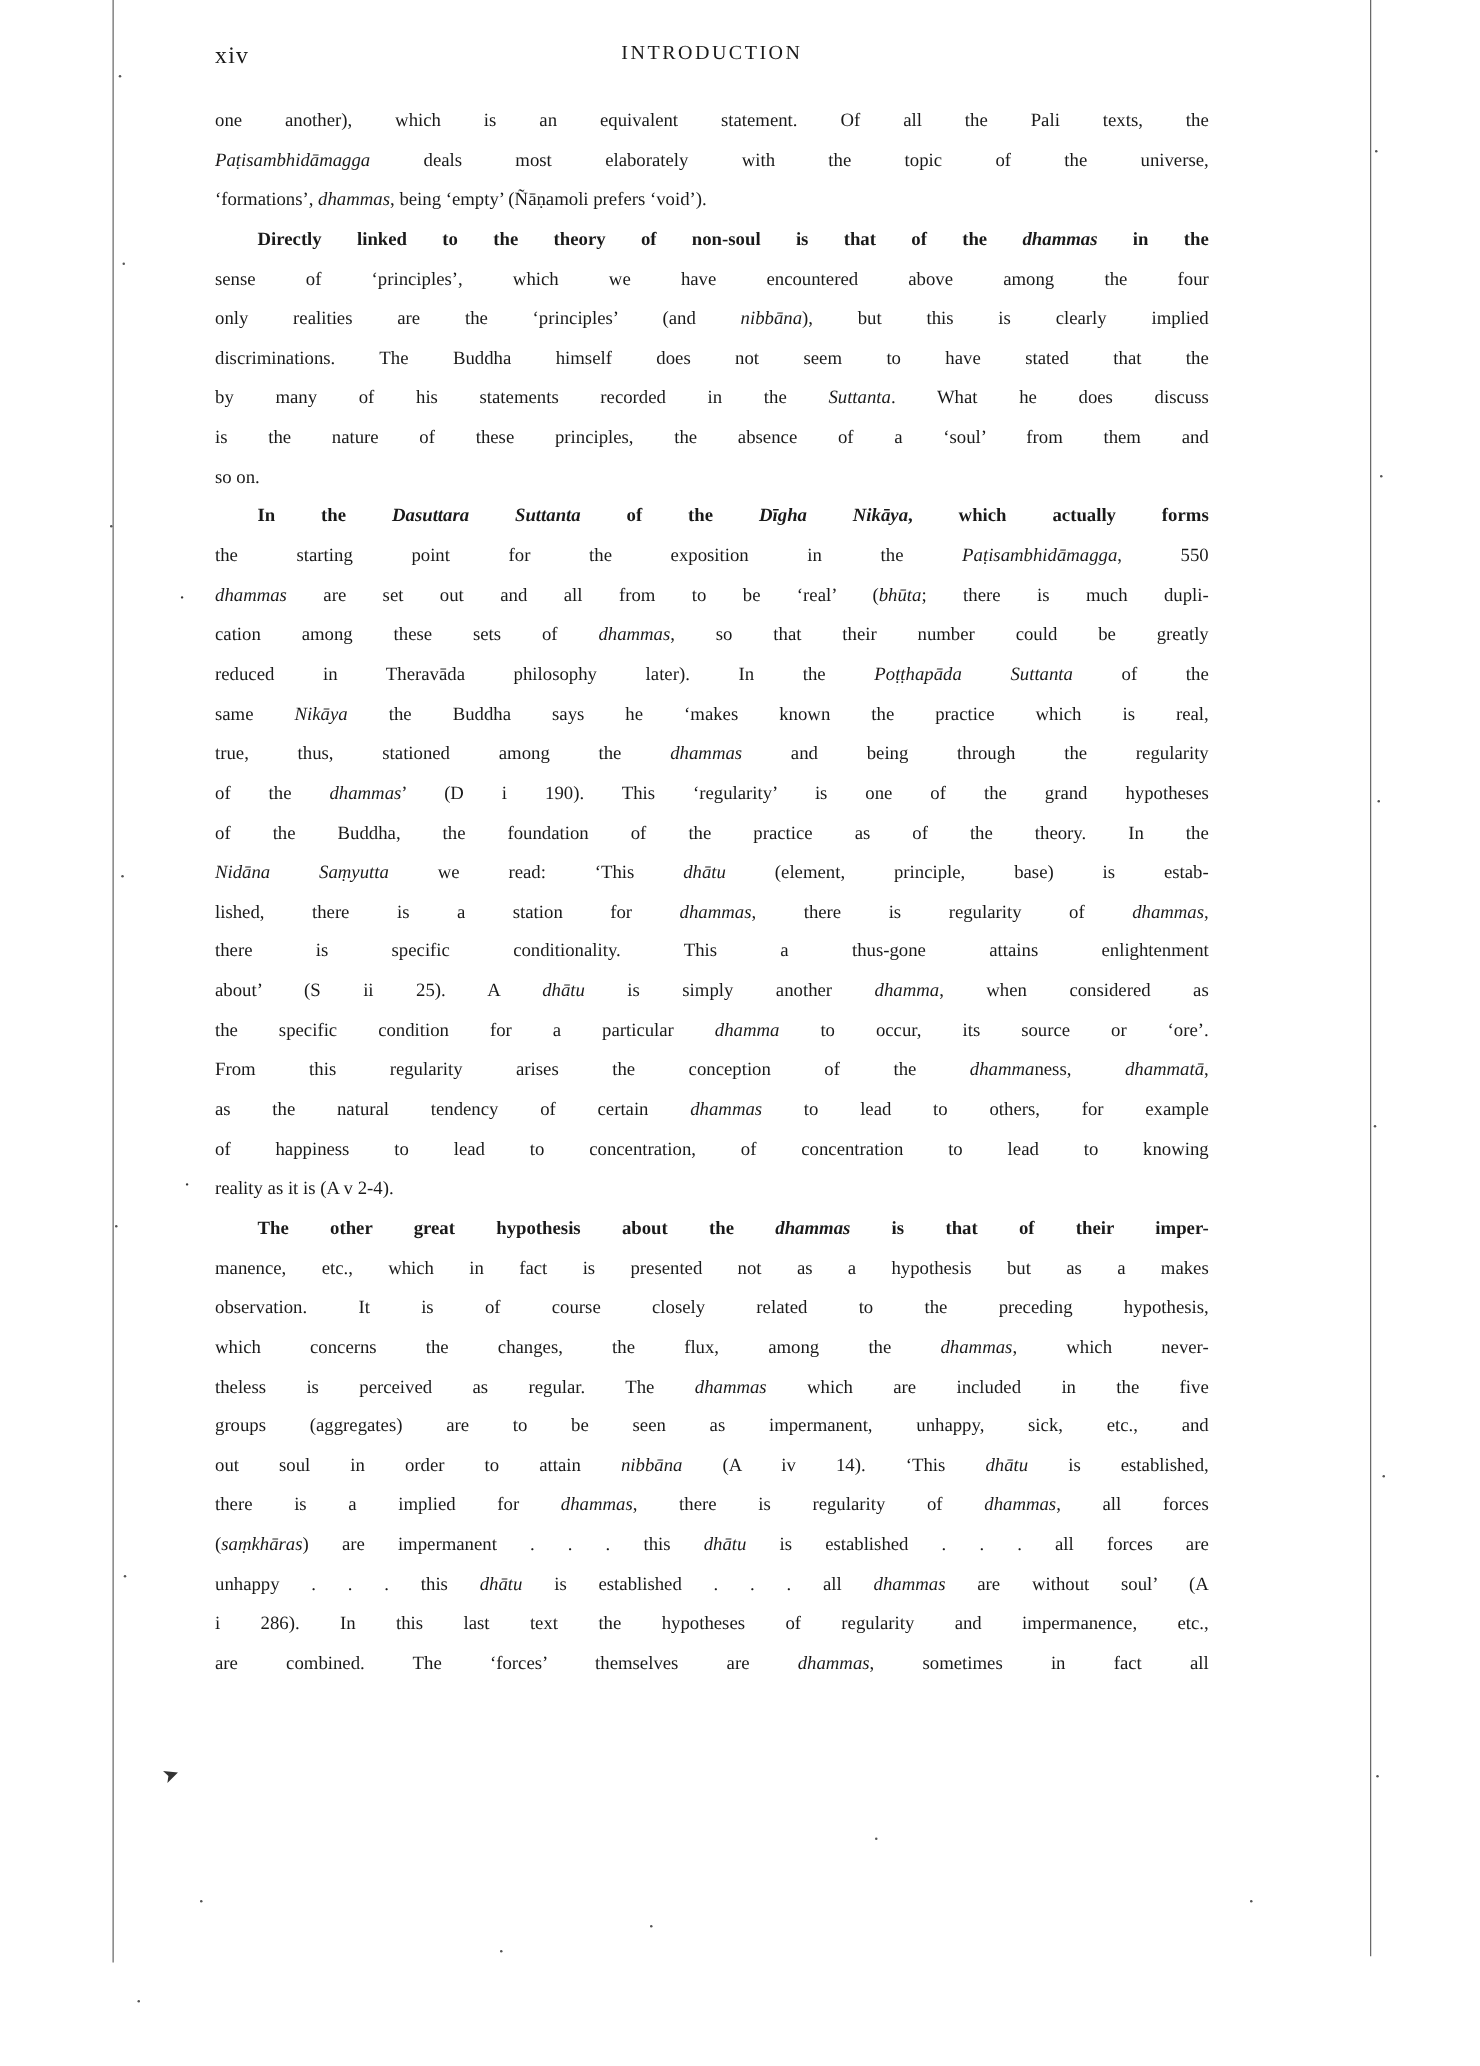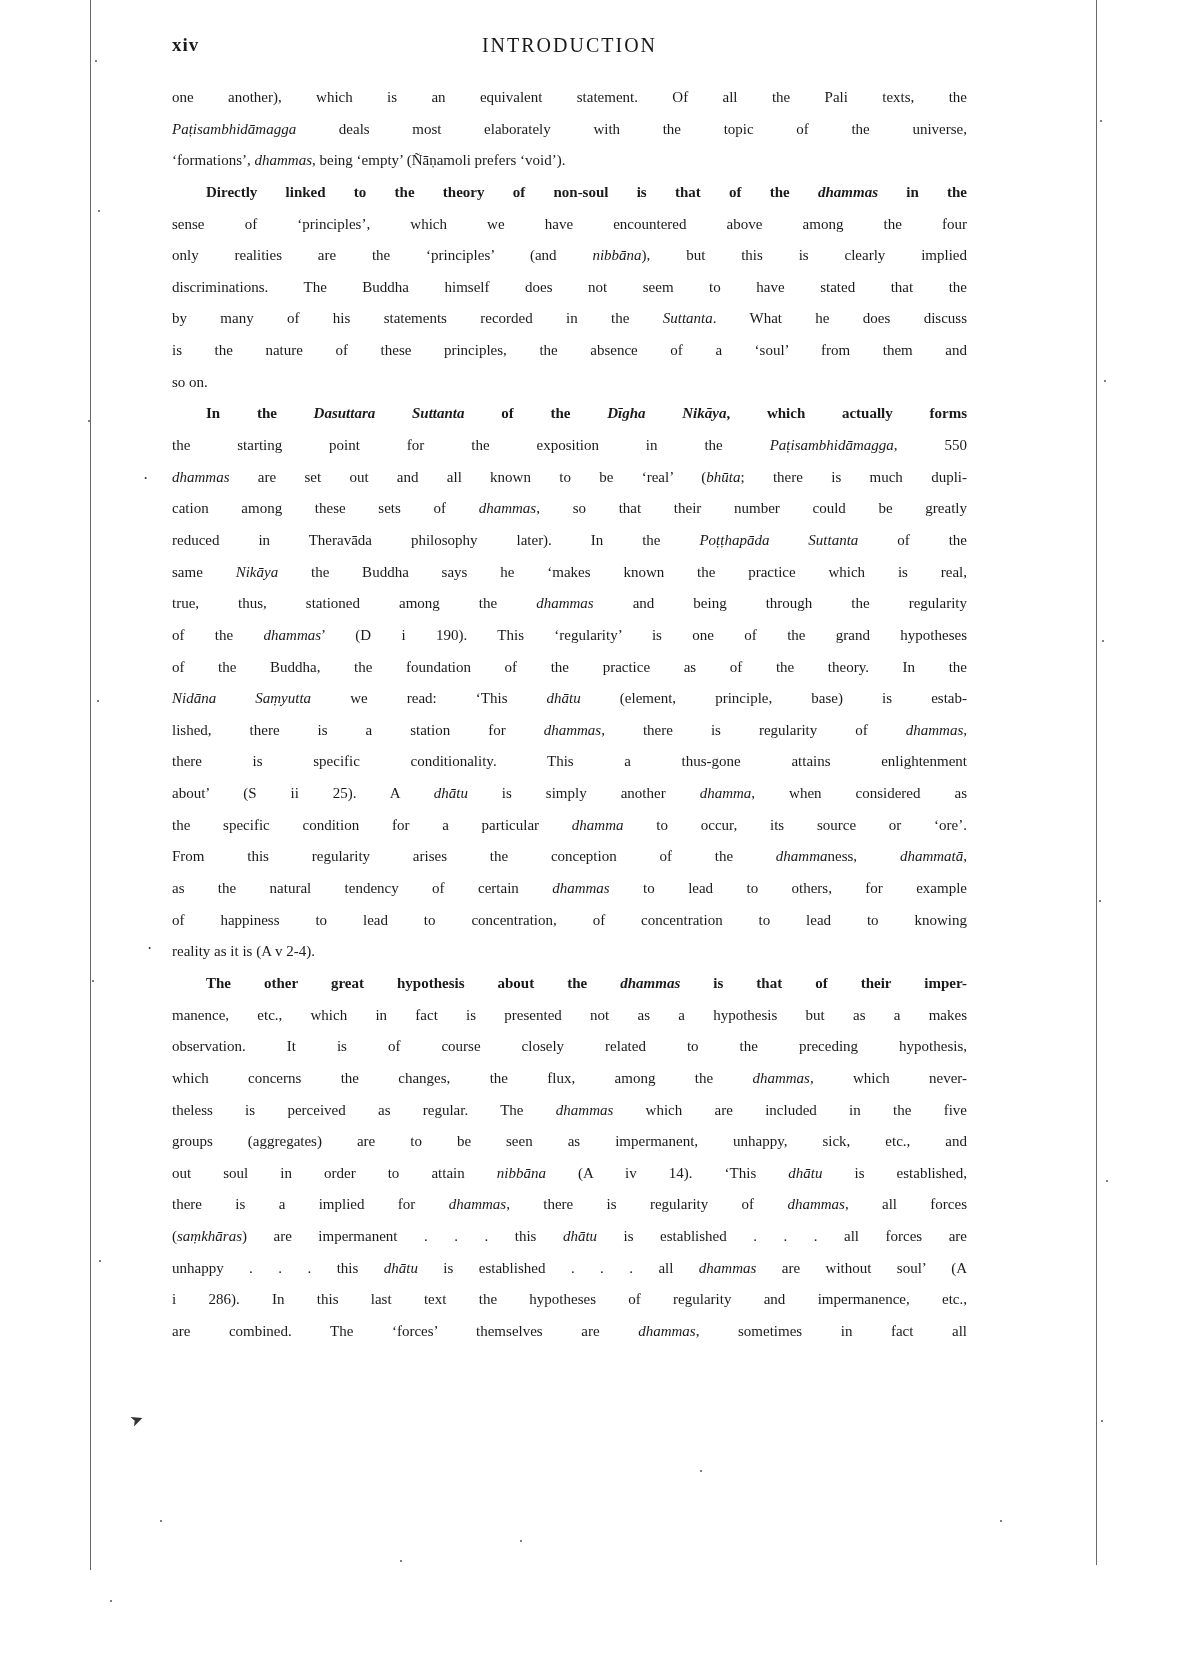--- a/index.html
+++ b/index.html
@@ -46,30 +46,29 @@
     left: 172px;
     width: 795px;
     height: 30px;
     font-size: 19px;
     letter-spacing: 1px;
   }
   .folio {
     position: absolute;
     left: 0;
     top: 0;
-    font-weight: bold;
   }
   .head-title {
     position: absolute;
     left: 0;
     right: 0;
     top: 0;
     text-align: center;
     letter-spacing: 2px;
-    font-size: 20px;
+    font-size: 16px;
   }
   .body-text {
     position: absolute;
     left: 172px;
     top: 82px;
     width: 795px;
   }
   .line {
     display: block;
     height: 31.65px;
@@ -114,21 +113,21 @@
     <span class="line last"><span>‘formations’, </span><i>dhammas</i><span>, being ‘empty’ (Ñāṇamoli prefers ‘void’).</span></span>
     <span class="line indent"><span>Directly linked to the theory of non-soul is that of the </span><i>dhammas</i><span> in the</span></span>
     <span class="line"><span>sense of ‘principles’, which we have encountered above among the four</span></span>
     <span class="line"><span>only realities are the ‘principles’ (and </span><i>nibbāna</i><span>), but this is clearly implied</span></span>
     <span class="line"><span>discriminations. The Buddha himself does not seem to have stated that the</span></span>
     <span class="line"><span>by many of his statements recorded in the </span><i>Suttanta</i><span>. What he does discuss</span></span>
     <span class="line"><span>is the nature of these principles, the absence of a ‘soul’ from them and</span></span>
     <span class="line last"><span>so on.</span></span>
     <span class="line indent"><span>In the </span><i>Dasuttara Suttanta</i><span> of the </span><i>Dīgha Nikāya</i><span>, which actually forms</span></span>
     <span class="line"><span>the starting point for the exposition in the </span><i>Paṭisambhidāmagga</i><span>, 550</span></span>
-    <span class="line"><i>dhammas</i><span> are set out and all known to be ‘real’ (</span><i>bhūta</i><span>; there is much dupli-</span></span>
+    <span class="line"><i>dhammas</i><span> are set out and all from to be ‘real’ (</span><i>bhūta</i><span>; there is much dupli-</span></span>
     <span class="line"><span>cation among these sets of </span><i>dhammas</i><span>, so that their number could be greatly</span></span>
     <span class="line"><span>reduced in Theravāda philosophy later). In the </span><i>Poṭṭhapāda Suttanta</i><span> of the</span></span>
     <span class="line"><span>same </span><i>Nikāya</i><span> the Buddha says he ‘makes known the practice which is real,</span></span>
     <span class="line"><span>true, thus, stationed among the </span><i>dhammas</i><span> and being through the regularity</span></span>
     <span class="line"><span>of the </span><i>dhammas</i><span>’ (D i 190). This ‘regularity’ is one of the grand hypotheses</span></span>
     <span class="line"><span>of the Buddha, the foundation of the practice as of the theory. In the</span></span>
     <span class="line"><i>Nidāna Saṃyutta</i><span> we read: ‘This </span><i>dhātu</i><span> (element, principle, base) is estab-</span></span>
     <span class="line"><span>lished, there is a station for </span><i>dhammas</i><span>, there is regularity of </span><i>dhammas</i><span>,</span></span>
     <span class="line"><span>there is specific conditionality. This a thus-gone attains enlightenment</span></span>
     <span class="line"><span>about’ (S ii 25). A </span><i>dhātu</i><span> is simply another </span><i>dhamma</i><span>, when considered as</span></span>

